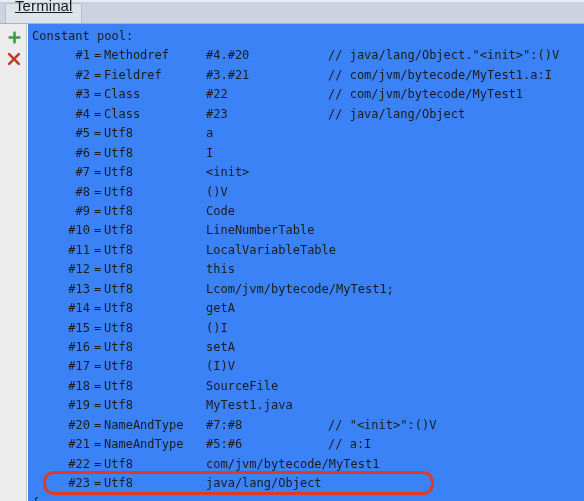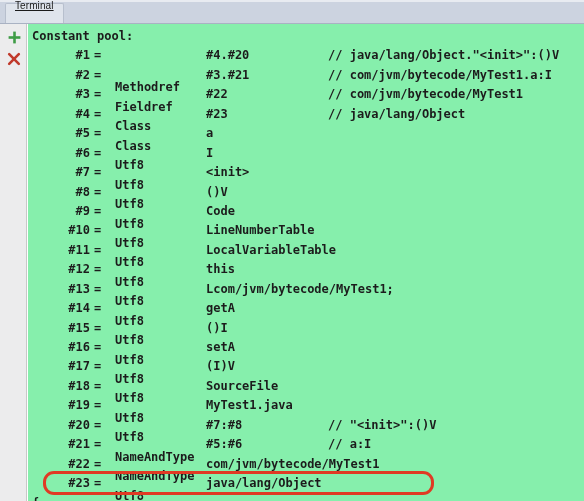--- a/index.html
+++ b/index.html
@@ -46,21 +46,21 @@
     left: 5px;
     top: 3px;
     height: 20px;
     padding: 0 9px 16px 9px;
     display: flex;
     align-items: center;
     background: #dfe4ec;
     border: 1px solid #b7bfcd;
     border-bottom: none;
     border-radius: 2px 2px 0 0;
-    font-size: 10px;
+    font-size: 15px;
     color: #1b1b1b;
     letter-spacing: 0.1px;
     box-sizing: border-box;
     text-decoration: underline;
   }
 
   
   #gutter {
     position: absolute;
     left: 0;
@@ -83,23 +83,22 @@
   #btn-add  { top: 6px; }
   #btn-close{ top: 28px; }
 
   
   #console {
     position: absolute;
     left: 28px;
     top: 24px;
     width: 556px;
     height: 477px;
-    background: #86efac;
+    background: #3b82f6;
     overflow: hidden;
-    font-weight: bold;
   }
   #lines {
     position: absolute;
     left: 0;
     top: 3px;
     width: 556px;
     font-family: "DejaVu Sans Mono", "Liberation Mono", monospace;
     font-size: 12px;
     line-height: 19.45px;
     color: #1c1c1c;
@@ -110,21 +109,21 @@
     position: relative;
     white-space: pre;
   }
   .seg {
     position: absolute;
     top: 0;
     white-space: pre;
   }
   .col-idx   { left: 0px;   width: 62px; text-align: right; }
   .col-eq    { left: 66px; }
-  .col-tag   { left: 87px; margin-top: 32px; }
+  .col-tag   { left: 76px; }
   .col-val   { left: 178px; }
   .col-cmt   { left: 300px; }
   .plain     { left: 4px; }
 
   
   #highlight-box {
     position: absolute;
     left: 15px;
     top: 447px;
     width: 391px;

